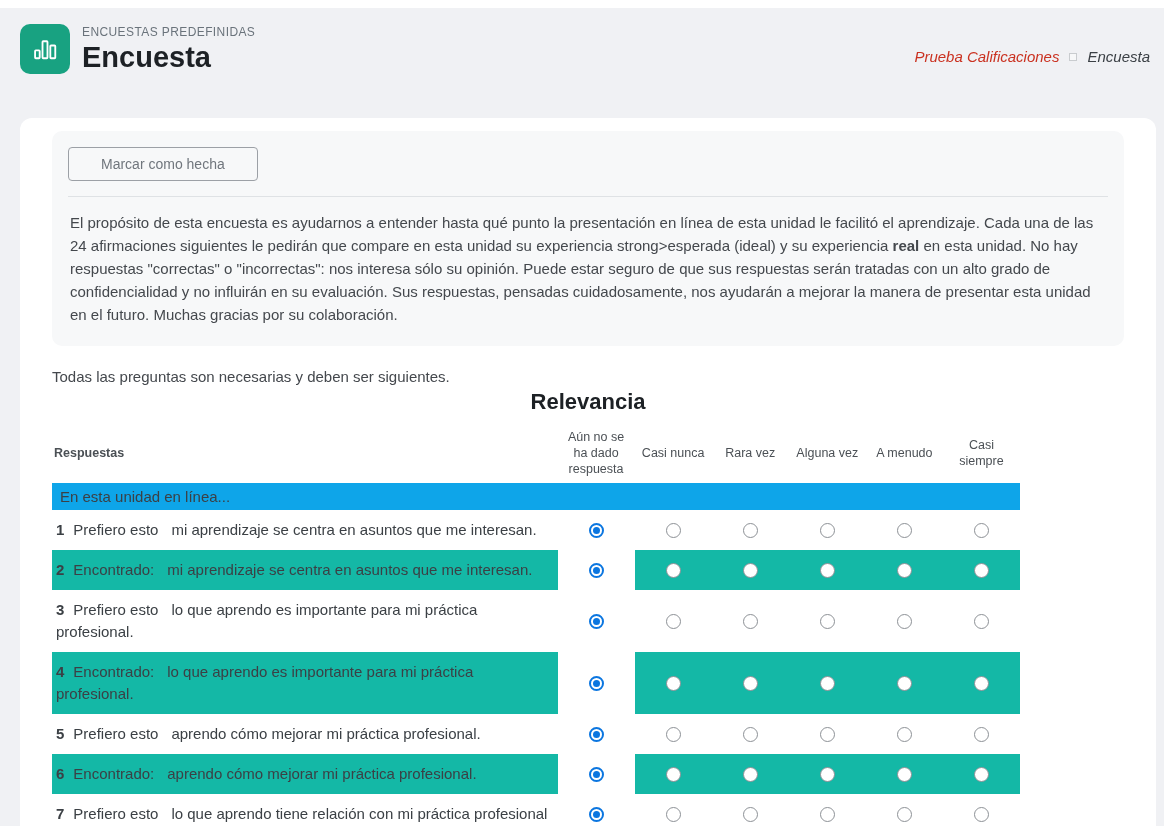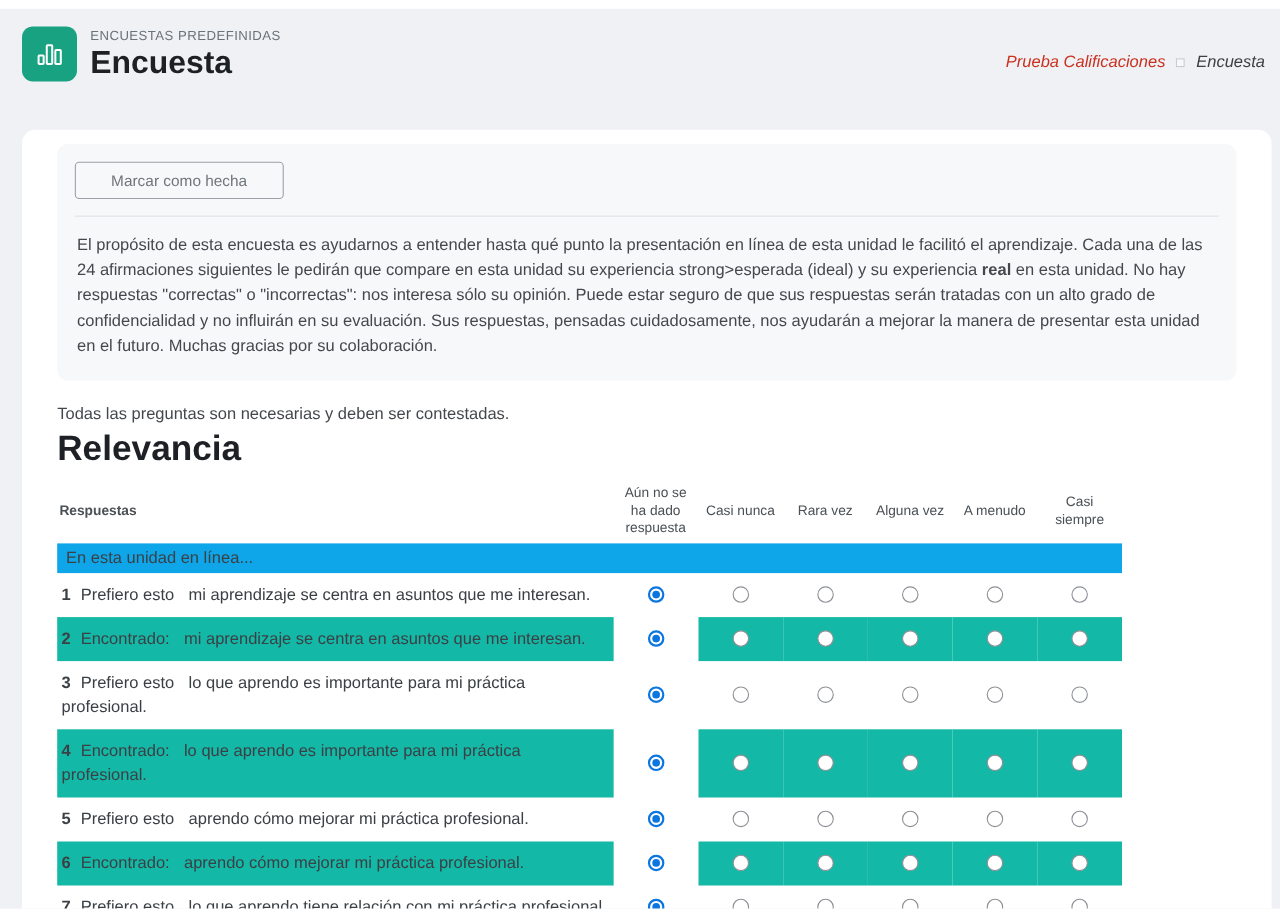--- a/index.html
+++ b/index.html
@@ -56,21 +56,21 @@
     background:transparent; border:1px solid #9ca0a6; border-radius:4px;
     padding:8px 32px; cursor:pointer;
   }
   .activity-divider { border:none; border-top:1px solid #dfe2e5; margin:15px 0 14px 0; }
   .intro-paragraph {
     font-size:15px; line-height:23px; color:#44484d; padding:0 2px 4px 2px;
   }
   .intro-paragraph b { font-weight:700; }
 
   .required-note { font-size:15px; color:#44484d; margin:0 0 4px 0; }
-  .section-title { font-size:32px; font-weight:700; color:#1d2125; margin:2px 0 8px 0; }
+  .section-title { font-size:22px; font-weight:700; color:#1d2125; margin:2px 0 8px 0;text-align:center; }
 
   
   table.survey { border-collapse:collapse; table-layout:fixed; width:968px; }
   table.survey th, table.survey td { vertical-align:middle; }
   th.qh {
     width:505px; text-align:left; font-weight:700; font-size:12.5px;
     color:#4b5055; padding:10px 0 10px 2px;
   }
   th.ah {
     width:77px; text-align:center; font-weight:400; font-size:12.5px;
@@ -127,21 +127,21 @@
 </div>
 
 <div class="card">
 
   <div class="activity-box">
     <button class="mark-done-btn">Marcar como hecha</button>
     <hr class="activity-divider">
     <p class="intro-paragraph"><span>El propósito de esta encuesta es ayudarnos a entender hasta qué punto la presentación en línea de esta unidad le facilitó el aprendizaje. Cada una de las 24 afirmaciones siguientes le pedirán que compare en esta unidad su experiencia strong&gt;esperada (ideal) y su experiencia </span><b>real</b><span> en esta unidad. No hay respuestas "correctas" o "incorrectas": nos interesa sólo su opinión. Puede estar seguro de que sus respuestas serán tratadas con un alto grado de confidencialidad y no influirán en su evaluación. Sus respuestas, pensadas cuidadosamente, nos ayudarán a mejorar la manera de presentar esta unidad en el futuro. Muchas gracias por su colaboración.</span></p>
   </div>
 
-  <p class="required-note">Todas las preguntas son necesarias y deben ser contestadas.</p>
+  <p class="required-note">Todas las preguntas son necesarias y deben ser siguientes.</p>
   <h2 class="section-title">Relevancia</h2>
 
   <table class="survey">
     <thead>
       <tr id="head-row">
         <th class="qh">Respuestas</th>
       <th class="ah">Aún no se ha dado respuesta</th>
           <th class="ah">Casi nunca</th>
           <th class="ah">Rara vez</th>
           <th class="ah">Alguna vez</th>

